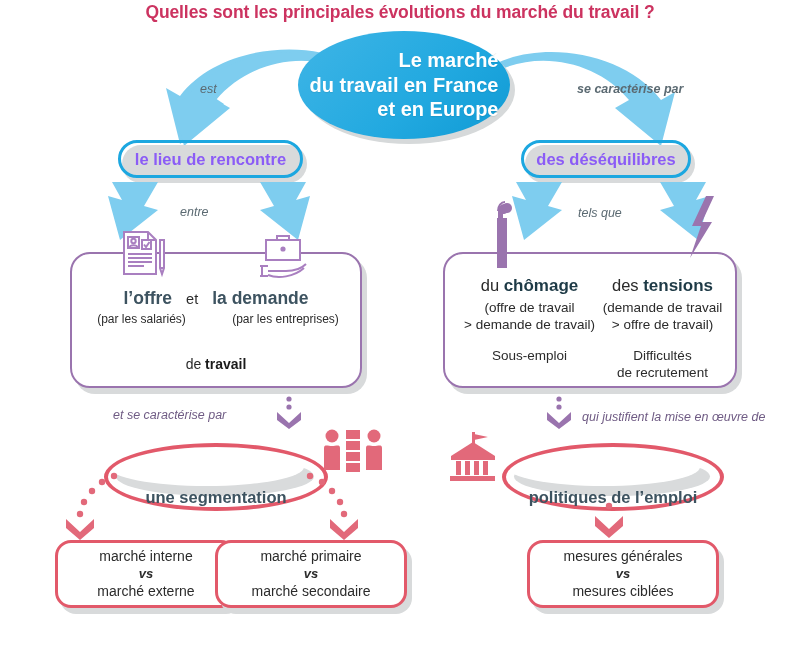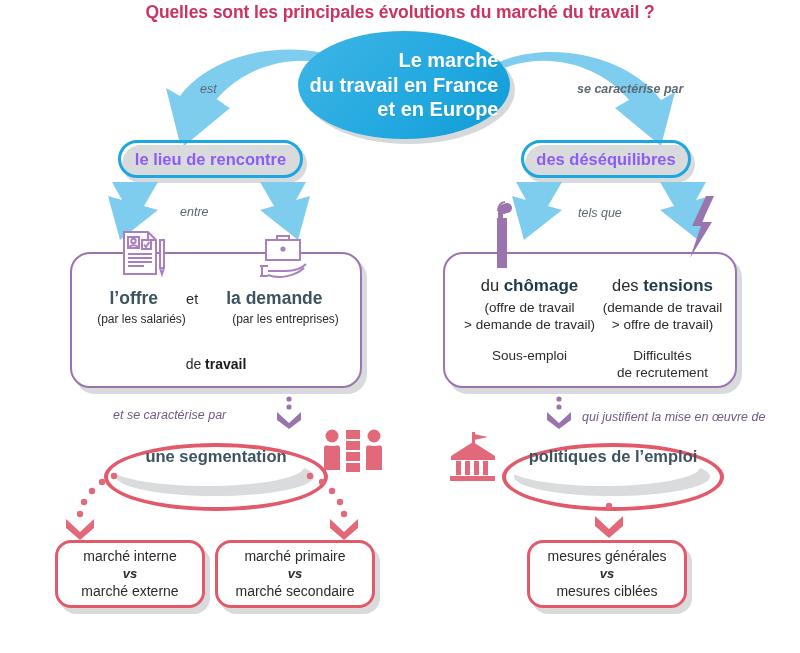--- a/index.html
+++ b/index.html
@@ -132,21 +132,21 @@
     justify-content: center;
   }
   .term-main {
     font-size: 17.5px;
     font-weight: bold;
     color: #3d5360;
   }
   .term-et {
     font-size: 14.5px;
     color: #2b2b2b;
-    margin: 0 28px;
+    margin: 0 14px;
   }
   .sub-row {
     position: absolute;
     left: 0; right: 0; top: 58px;
     display: flex;
     justify-content: center;
     font-size: 12px;
     color: #2b2b2b;
   }
   .sub-row span { display: inline-block; }
@@ -186,40 +186,40 @@
     background: #d9dbdc;
   }
   .coral-ellipse {
     position: absolute;
     left: 0; top: 0;
     width: 100%; height: 100%;
     border: 4.5px solid #e2596a;
     border-radius: 50%;
     background: transparent;
     display: flex;
-    align-items: flex-start;
+    align-items: flex-end;
     justify-content: center;
   }
   .coral-ellipse-white {
     position: absolute;
     left: 5px; top: 5px;
     right: 16px; bottom: 17px;
     border-radius: 50%;
     background: #ffffff;
   }
   .coral-ellipse-label {
     position: relative;
     color: #3d5360;
     font-size: 16.5px;
     font-weight: bold;
     z-index: 3;
   }
 
   
-  .coral-box-wrap { position: absolute; }
+  .coral-box-wrap { position: absolute; padding-left: 32px; }
   .coral-box-shadow {
     position: absolute;
     left: 5px; top: 6px;
     width: 100%; height: 100%;
     border-radius: 16px;
     background: #d8dadb;
     box-sizing: border-box;
   }
   .coral-box {
     position: absolute;

